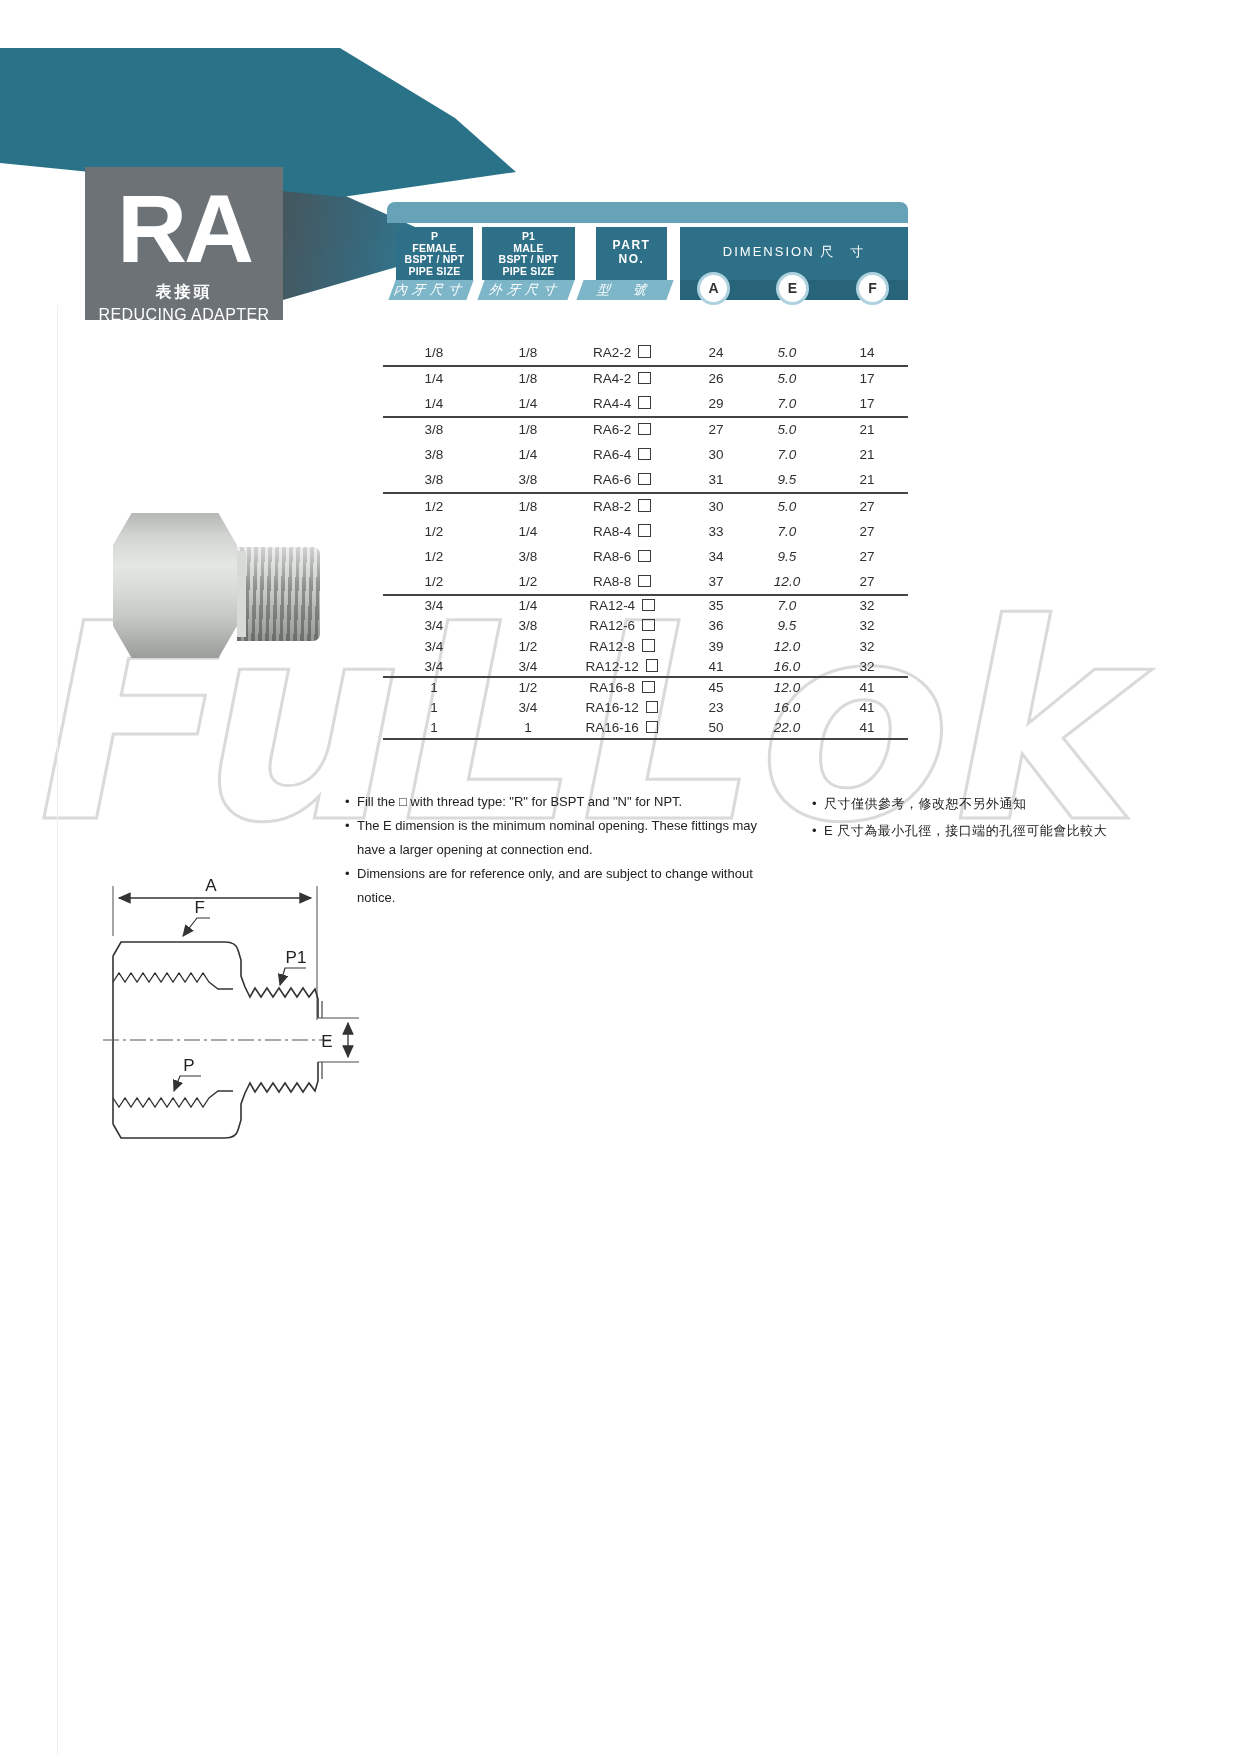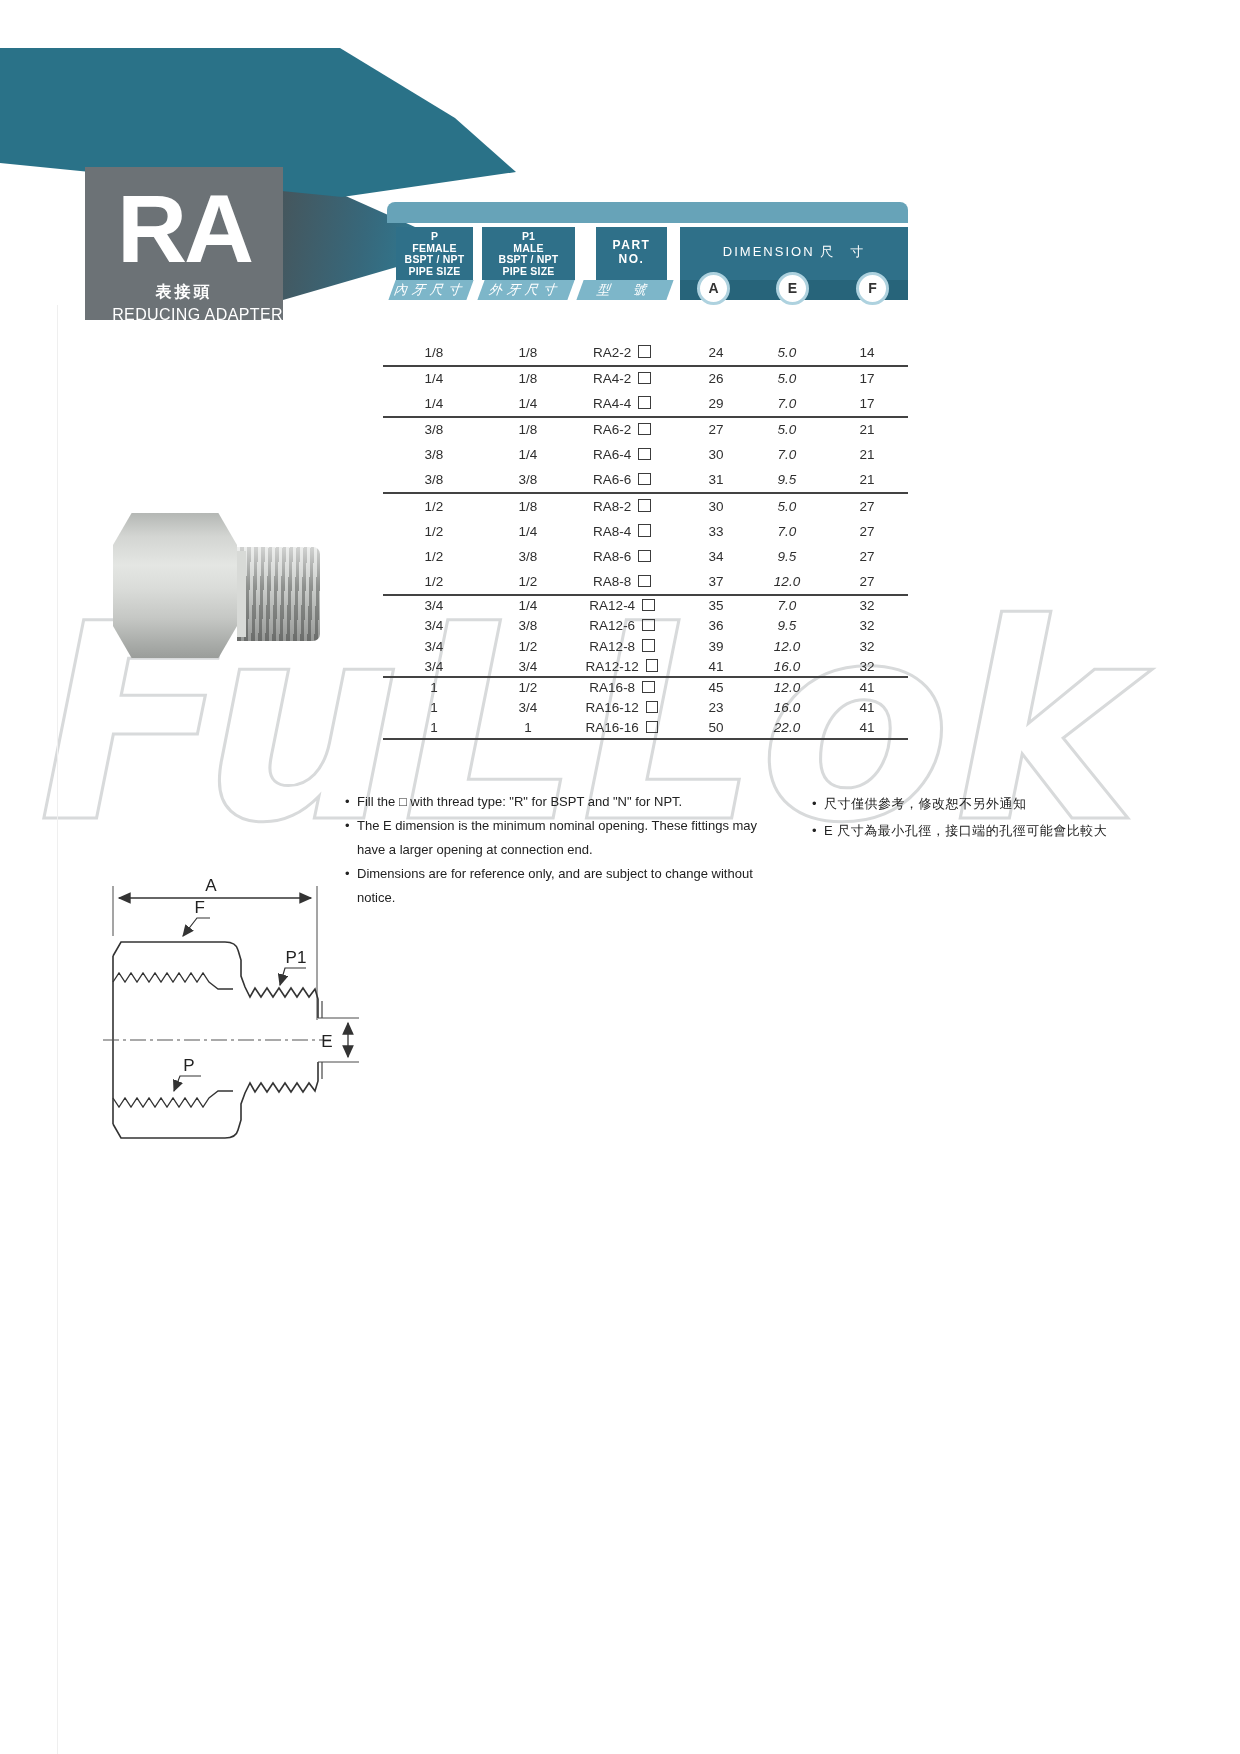--- a/index.html
+++ b/index.html
@@ -11,21 +11,21 @@
     clip-path:polygon(0 0,340px 0,455px 70px,516px 124px,342px 149px,0 115px);}
   .banner-wedge{position:absolute;left:283px;top:160px;width:185px;height:145px;
     background:linear-gradient(100deg,#46555b 0%,#37687b 45%,#2d7f99 85%);
     clip-path:polygon(0 8px,179px 88px,0 140px);}
 
   
   .ra-box{position:absolute;left:85px;top:167px;width:198px;height:153px;background:#6c7276;
     color:#fff;text-align:center;}
   .ra-code{font-size:97px;font-weight:800;line-height:100px;letter-spacing:-3px;margin-top:12px;}
   .ra-zh{font-size:16px;font-weight:700;line-height:26px;letter-spacing:3px;}
-  .ra-en{font-size:16px;line-height:19px;letter-spacing:.4px;text-align:right;}
+  .ra-en{font-size:16px;line-height:19px;letter-spacing:.4px;}
 
   
   .watermark{position:absolute;left:30px;top:598px;z-index:0;}
 
   
   .hdr-bar{position:absolute;left:387px;top:202px;width:521px;height:21px;background:#67a3b8;
     border-radius:8px 8px 0 0;}
   .hdr-box{position:absolute;top:227px;height:53px;background:#2f7089;color:#fff;text-align:center;}
   .hdr-box .ln{display:block;font-size:10.5px;line-height:11.5px;font-weight:600;letter-spacing:.2px;}
   .hdr-box.pad{padding-top:4px;box-sizing:border-box;}

